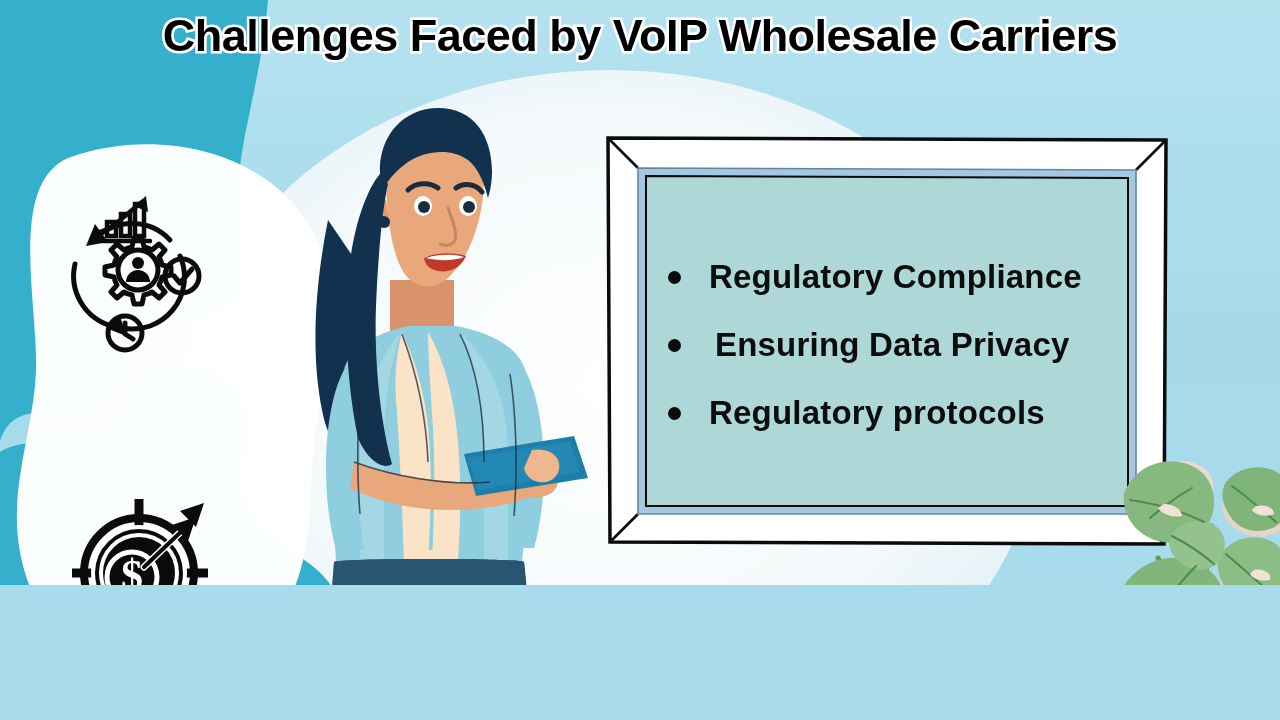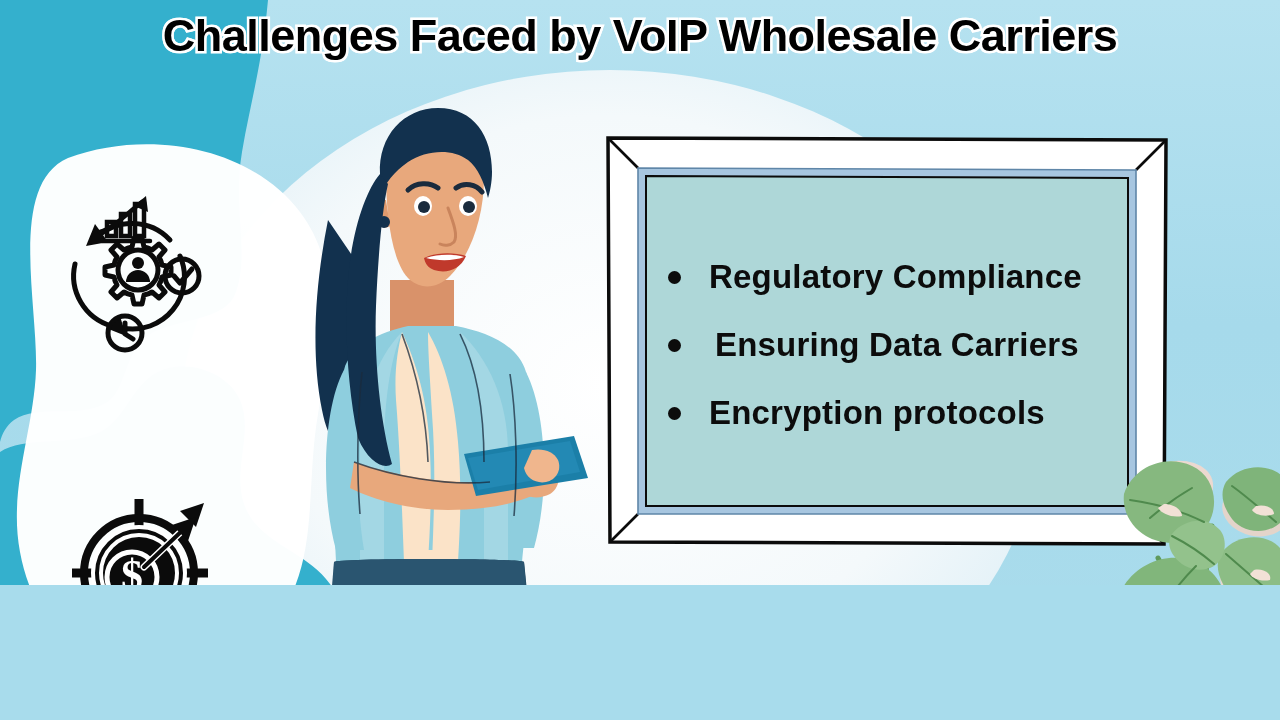--- a/index.html
+++ b/index.html
@@ -353,25 +353,25 @@
       <polygon points="42,42 524,44 524,372 42,372" fill="#aed7d8" stroke="#0b0b0b" stroke-width="2"></polygon>
     </svg>
 
     <div id="board-content">
       <div class="bullet-row r1">
         <span class="bullet-dot"></span>
         <span class="bullet-text">Regulatory Compliance</span>
       </div>
       <div class="bullet-row r2">
         <span class="bullet-dot"></span>
-        <span class="bullet-text">Ensuring Data Carriers</span>
+        <span class="bullet-text">Ensuring Data Privacy</span>
       </div>
       <div class="bullet-row r3">
         <span class="bullet-dot"></span>
-        <span class="bullet-text">Encryption protocols</span>
+        <span class="bullet-text">Regulatory protocols</span>
       </div>
     </div>
   </div>
 
   <svg id="plant" viewBox="0 0 180 272">
 
     <g stroke="#5f9a5c" stroke-width="5" fill="none" stroke-linecap="round">
       <path d="M92,230 C92,180 96,130 104,78"></path>
       <path d="M94,222 C84,180 68,142 50,110"></path>
       <path d="M96,226 C110,186 130,150 152,122"></path>

